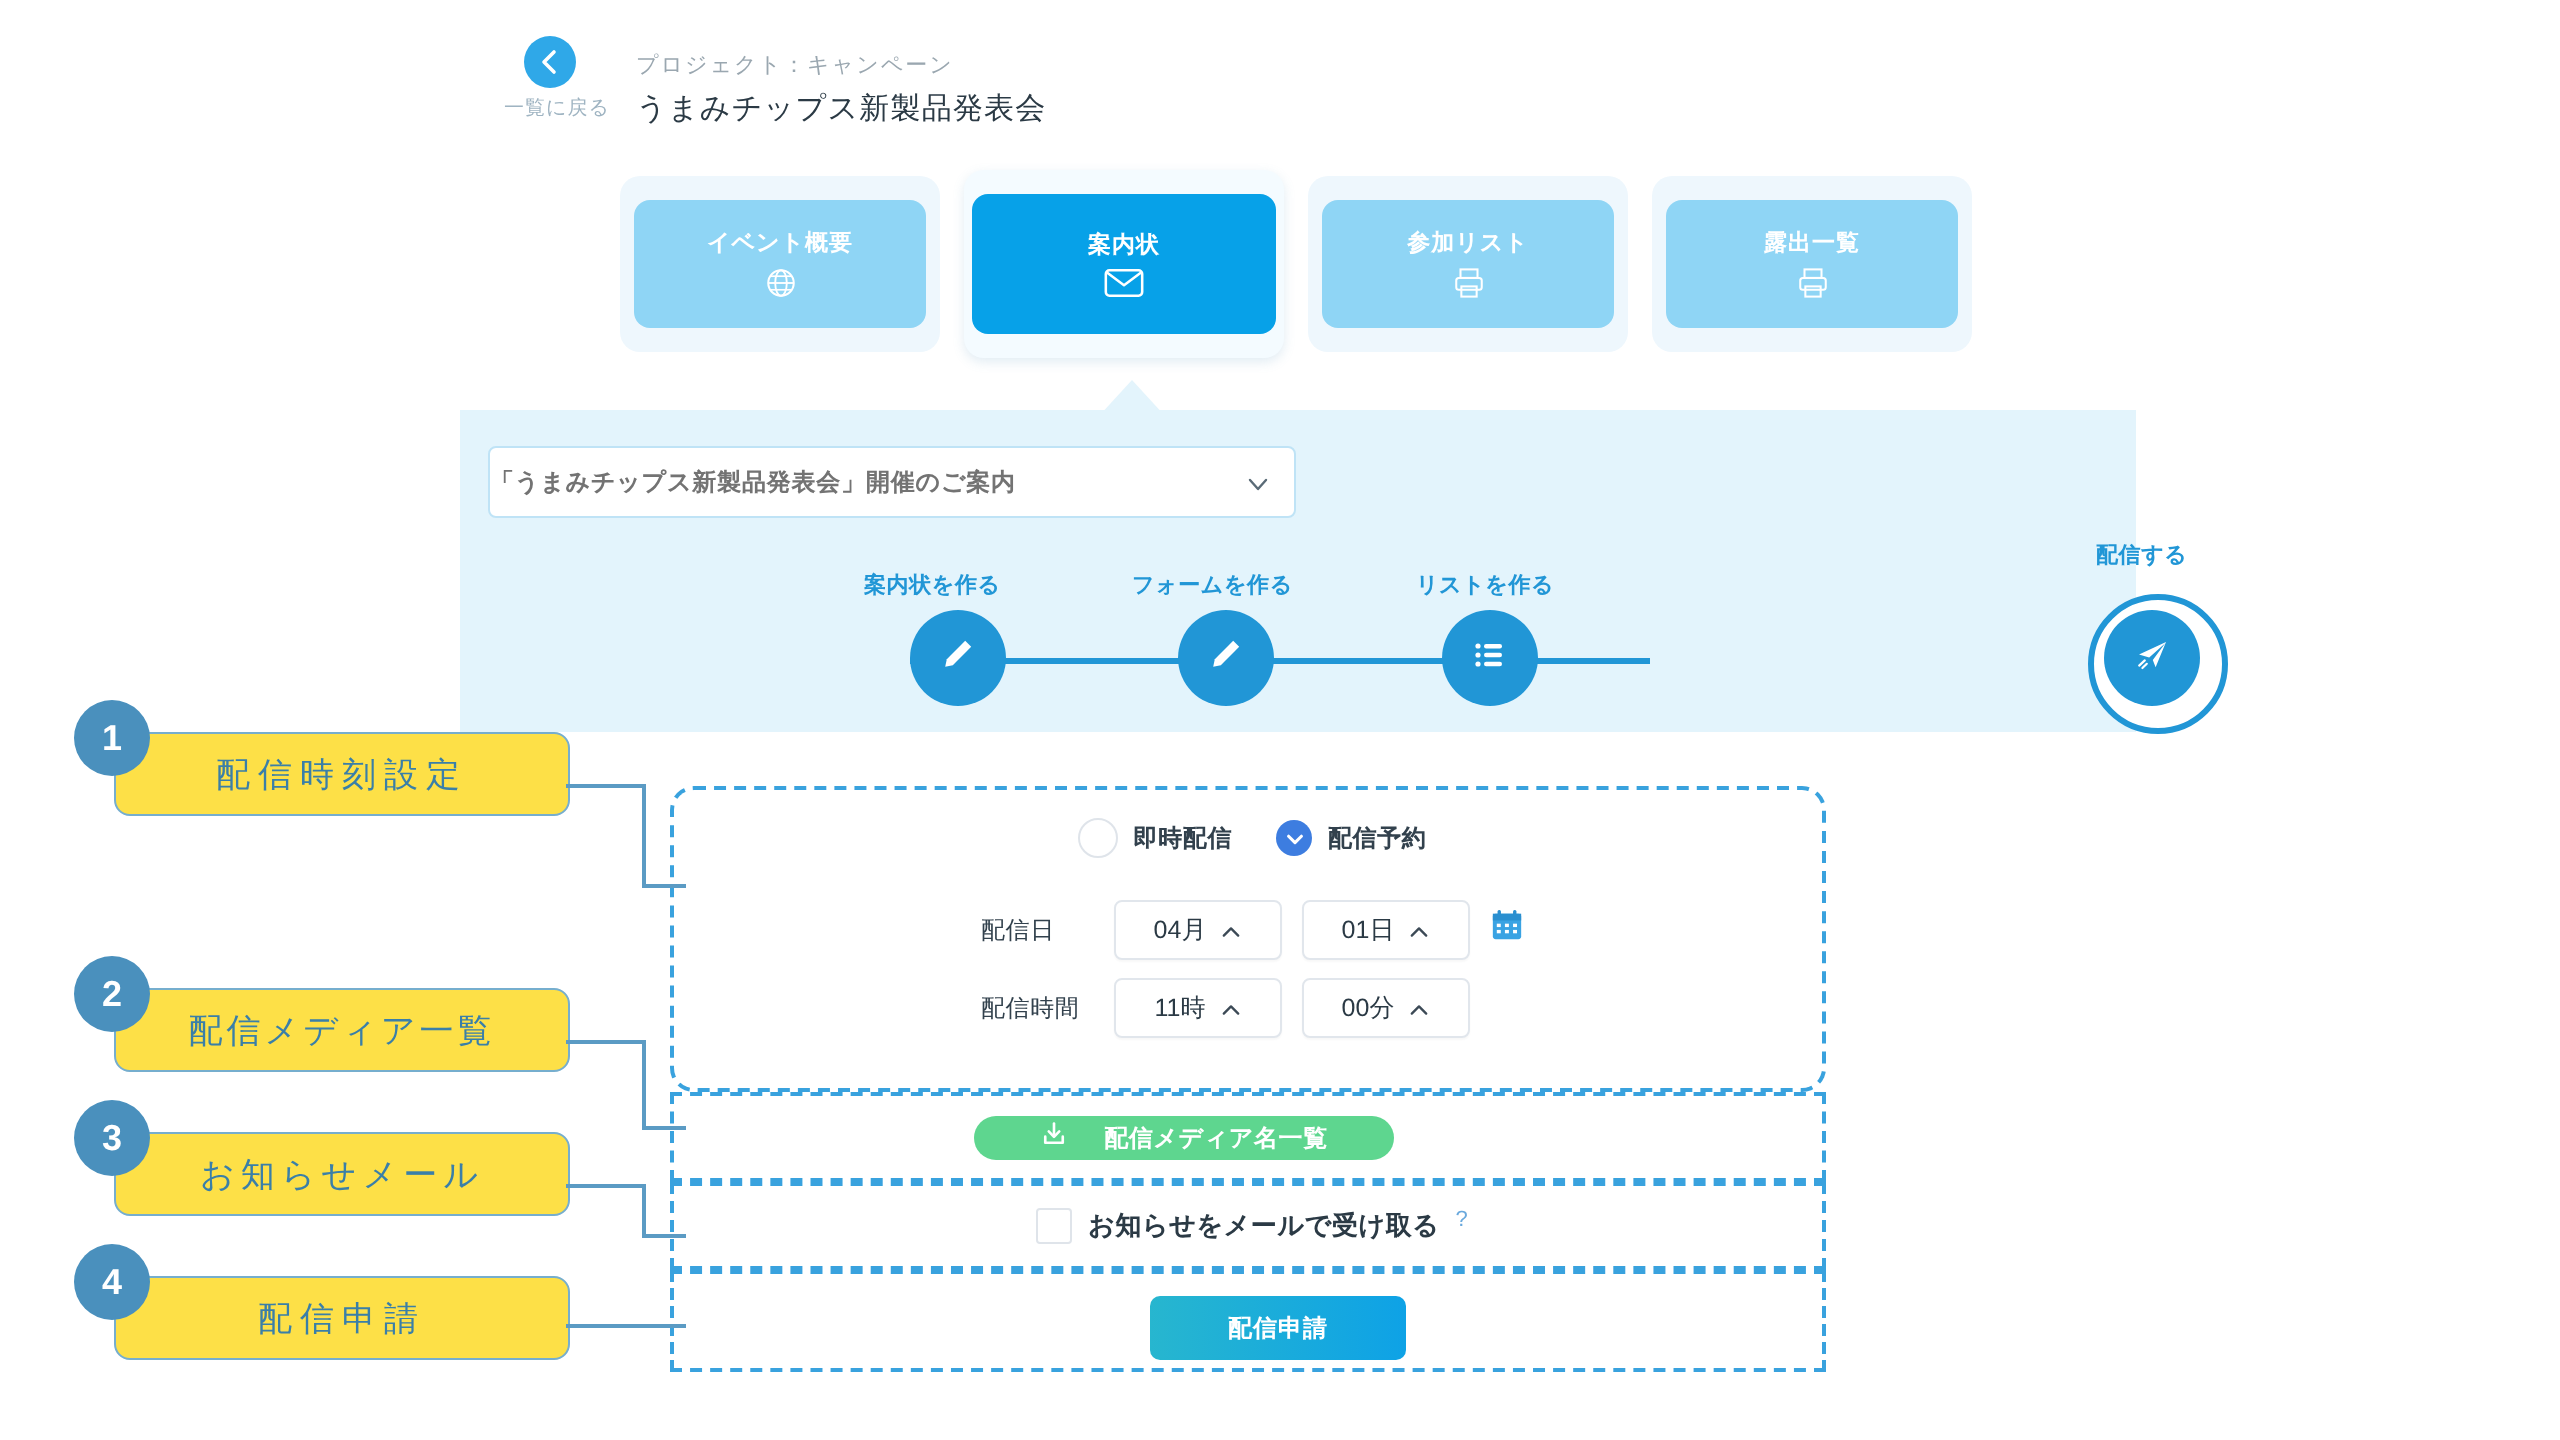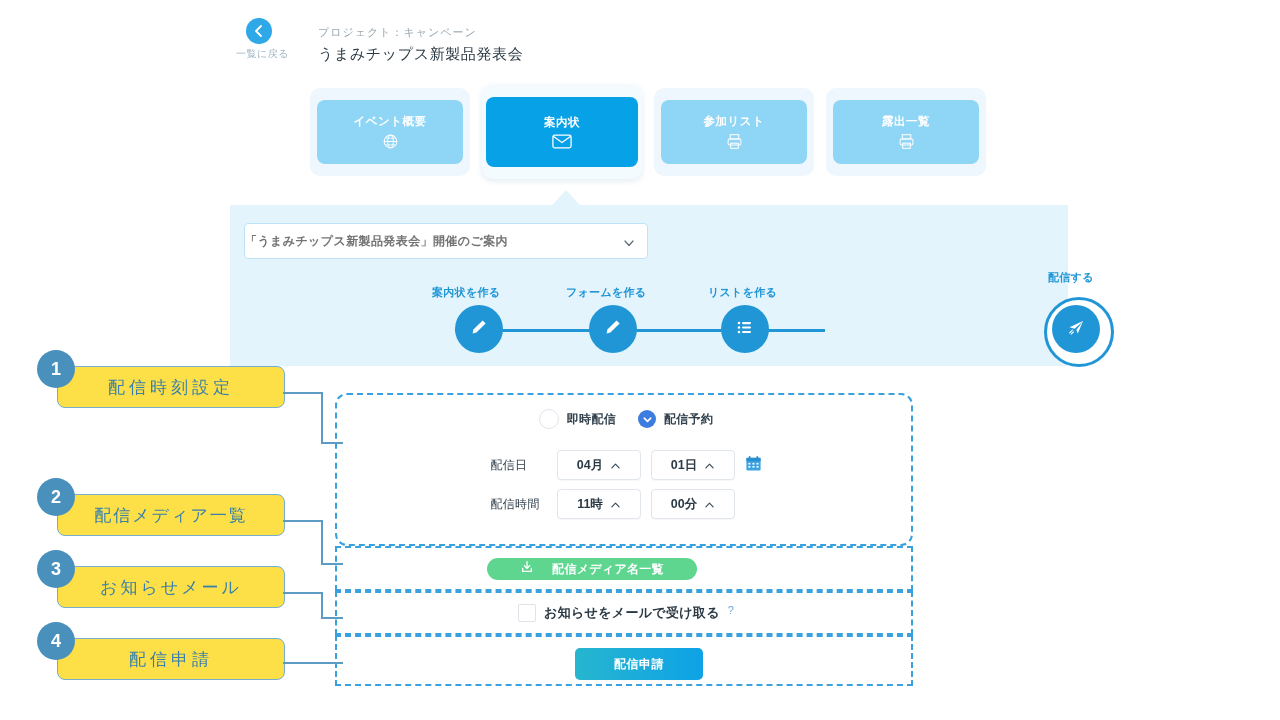--- a/index.html
+++ b/index.html
@@ -4,21 +4,21 @@
 <style>
   html,body{margin:0;padding:0;}
   body{
     width:1280px;height:720px;position:relative;overflow:hidden;
     background:#ffffff;
     font-family:"Liberation Sans","DejaVu Sans",sans-serif;
     color:#333;
   }
   
   #header{position:absolute;left:0;top:0;width:1280px;height:85px;}
-  #back-button{position:absolute;left:236px;top:18px;width:46px;text-align:right;cursor:pointer;}
+  #back-button{position:absolute;left:252px;top:18px;width:46px;text-align:right;cursor:pointer;}
   #back-circle{width:26px;height:26px;border-radius:50%;background:#2fa8e8;margin:0 auto;position:relative;}
   #back-circle svg{position:absolute;left:6px;top:6px;}
   #back-label{font-size:10px;color:#9fb4c2;margin-top:3px;letter-spacing:.5px;white-space:nowrap;}
   #project-line{position:absolute;left:318px;top:25px;font-size:11px;color:#9aa7b0;letter-spacing:1px;}
   #event-title{position:absolute;left:318px;top:45px;font-size:15px;color:#2b3a45;letter-spacing:.6px;}
 
   
   #tabs{position:absolute;left:310px;top:88px;width:680px;height:94px;padding-left:25px;}
   .tab-shell{position:absolute;top:0;width:160px;height:88px;border-radius:10px;background:#eef7fd;
              display:flex;align-items:center;justify-content:center;}
@@ -59,21 +59,21 @@
   .radio-item{display:flex;align-items:center;gap:8px;cursor:pointer;}
   .radio-outer{width:18px;height:18px;border-radius:50%;border:1px solid #dfe4ea;background:#fff;}
   .radio-outer.checked{border:none;background:#3d7de0;display:flex;align-items:center;justify-content:center;}
   .radio-text{font-size:12px;color:#32414d;font-weight:bold;letter-spacing:.3px;}
 
   .field-row{position:absolute;left:0;width:578px;display:flex;justify-content:center;align-items:center;gap:10px;}
   .field-label{font-size:12px;color:#32414d;font-weight:normal;width:56px;text-align:left;letter-spacing:.3px;}
   .mini-select{min-width:62px;height:28px;border:1px solid #e1e6ec;border-radius:4px;background:#fff;
                display:flex;align-items:center;justify-content:center;gap:8px;padding:0 10px;cursor:pointer;
                box-shadow:0 1px 1px rgba(0,0,0,.03);}
-  .mini-select span{font-size:12.5px;color:#2b3a45;font-weight:bold;}
+  .mini-select span{font-size:12.5px;color:#2b3a45;font-weight:normal;}
 
   #green-btn{position:absolute;left:150px;top:10px;width:210px;height:22px;border-radius:11px;background:#5ed68f;
              display:flex;align-items:center;justify-content:center;gap:18px;cursor:pointer;}
   #green-btn-label{font-size:12px;color:#fff;font-weight:bold;letter-spacing:.3px;}
 
   #check-row{position:absolute;left:0;top:11px;width:578px;display:flex;justify-content:center;align-items:flex-start;gap:8px;}
   #check-box{width:16px;height:16px;border:1px solid #dfe4ea;border-radius:2px;background:#fff;cursor:pointer;}
   #check-label{font-size:13px;color:#2b3a45;font-weight:bold;letter-spacing:.3px;cursor:pointer;}
   #help-icon{font-size:11px;color:#6aa9dd;cursor:pointer;}
 

